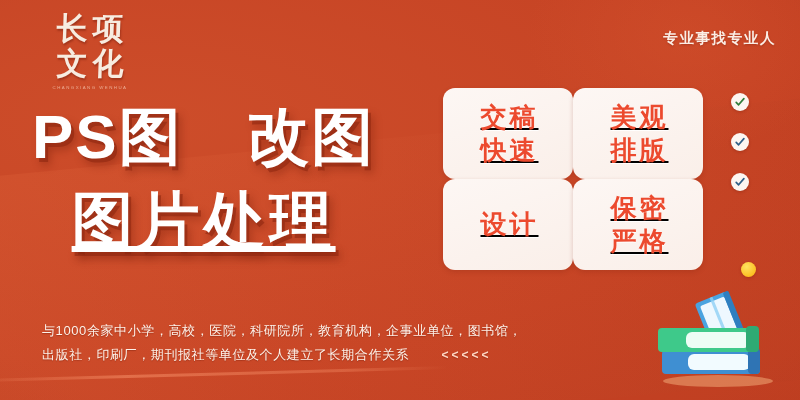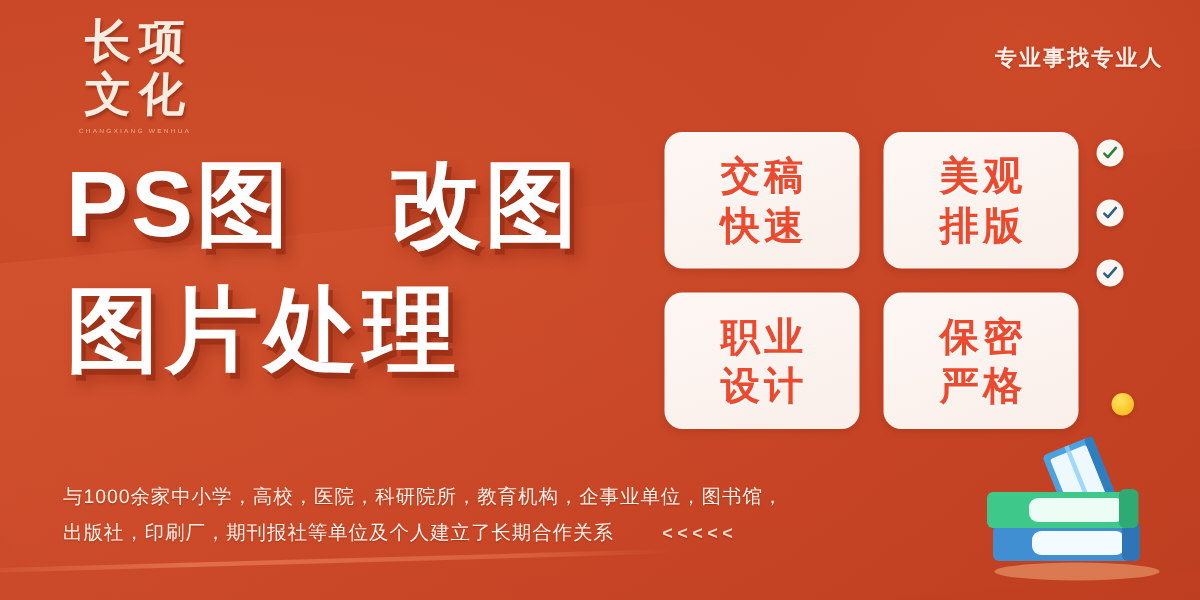--- a/index.html
+++ b/index.html
@@ -93,36 +93,37 @@
     font-size: 14.5px;
     font-weight: 700;
     letter-spacing: 1.6px;
     color: #fbeee6;
     text-shadow: 0 1px 2px rgba(120,30,12,0.40);
   }
 
   
   .headline {
     position: absolute;
-    left: 44px;
+    left: 32px;
     top: 98px;
     color: #ffffff;
+    text-align: center;
   }
   .hl-line {
     font-size: 62px;
     line-height: 78px;
     font-weight: 900;
     letter-spacing: 1px;
     white-space: nowrap;
     text-shadow:
       3px 4px 0 rgba(138,36,14,0.55),
       5px 7px 9px rgba(112,26,8,0.40);
   }
   .hl-line.l1 { letter-spacing: 2px; }
-  .hl-line.l2 { margin-top: 6px; letter-spacing: 4px; }
+  .hl-line.l2 { margin-top: 6px; letter-spacing: 4px; text-decoration: underline; }
   .hl-gap { display: inline-block; width: 26px; }
 
   
   .desc {
     position: absolute;
     left: 42px;
     top: 300px;
     width: 540px;
     color: #fdf2ea;
     font-size: 13px;
@@ -144,21 +145,22 @@
   
   .cards {
     position: absolute;
     left: 443px;
     top: 88px;
     width: 268px;
     height: 190px;
     display: grid;
     grid-template-columns: 130px 130px;
     grid-template-rows: 91px 91px;
-    gap: 16px;
+    gap: 0;
+    text-decoration: underline;
   }
   .card {
     background: linear-gradient(160deg, #fdf7f4 0%, #faefe9 100%);
     border-radius: 12px;
     box-shadow: 0 2px 5px rgba(120,30,12,0.22);
     display: flex;
     flex-direction: column;
     align-items: center;
     justify-content: center;
   }
@@ -249,21 +251,20 @@
   <div class="cards">
     <div class="card">
       <div class="card-line">交稿</div>
       <div class="card-line">快速</div>
     </div>
     <div class="card">
       <div class="card-line">美观</div>
       <div class="card-line">排版</div>
     </div>
     <div class="card">
-      <div class="card-line">职业</div>
       <div class="card-line">设计</div>
     </div>
     <div class="card">
       <div class="card-line">保密</div>
       <div class="card-line">严格</div>
     </div>
   </div>
 
   <div class="check c1">
     <svg width="12" height="12" viewBox="0 0 12 12" aria-hidden="true">

